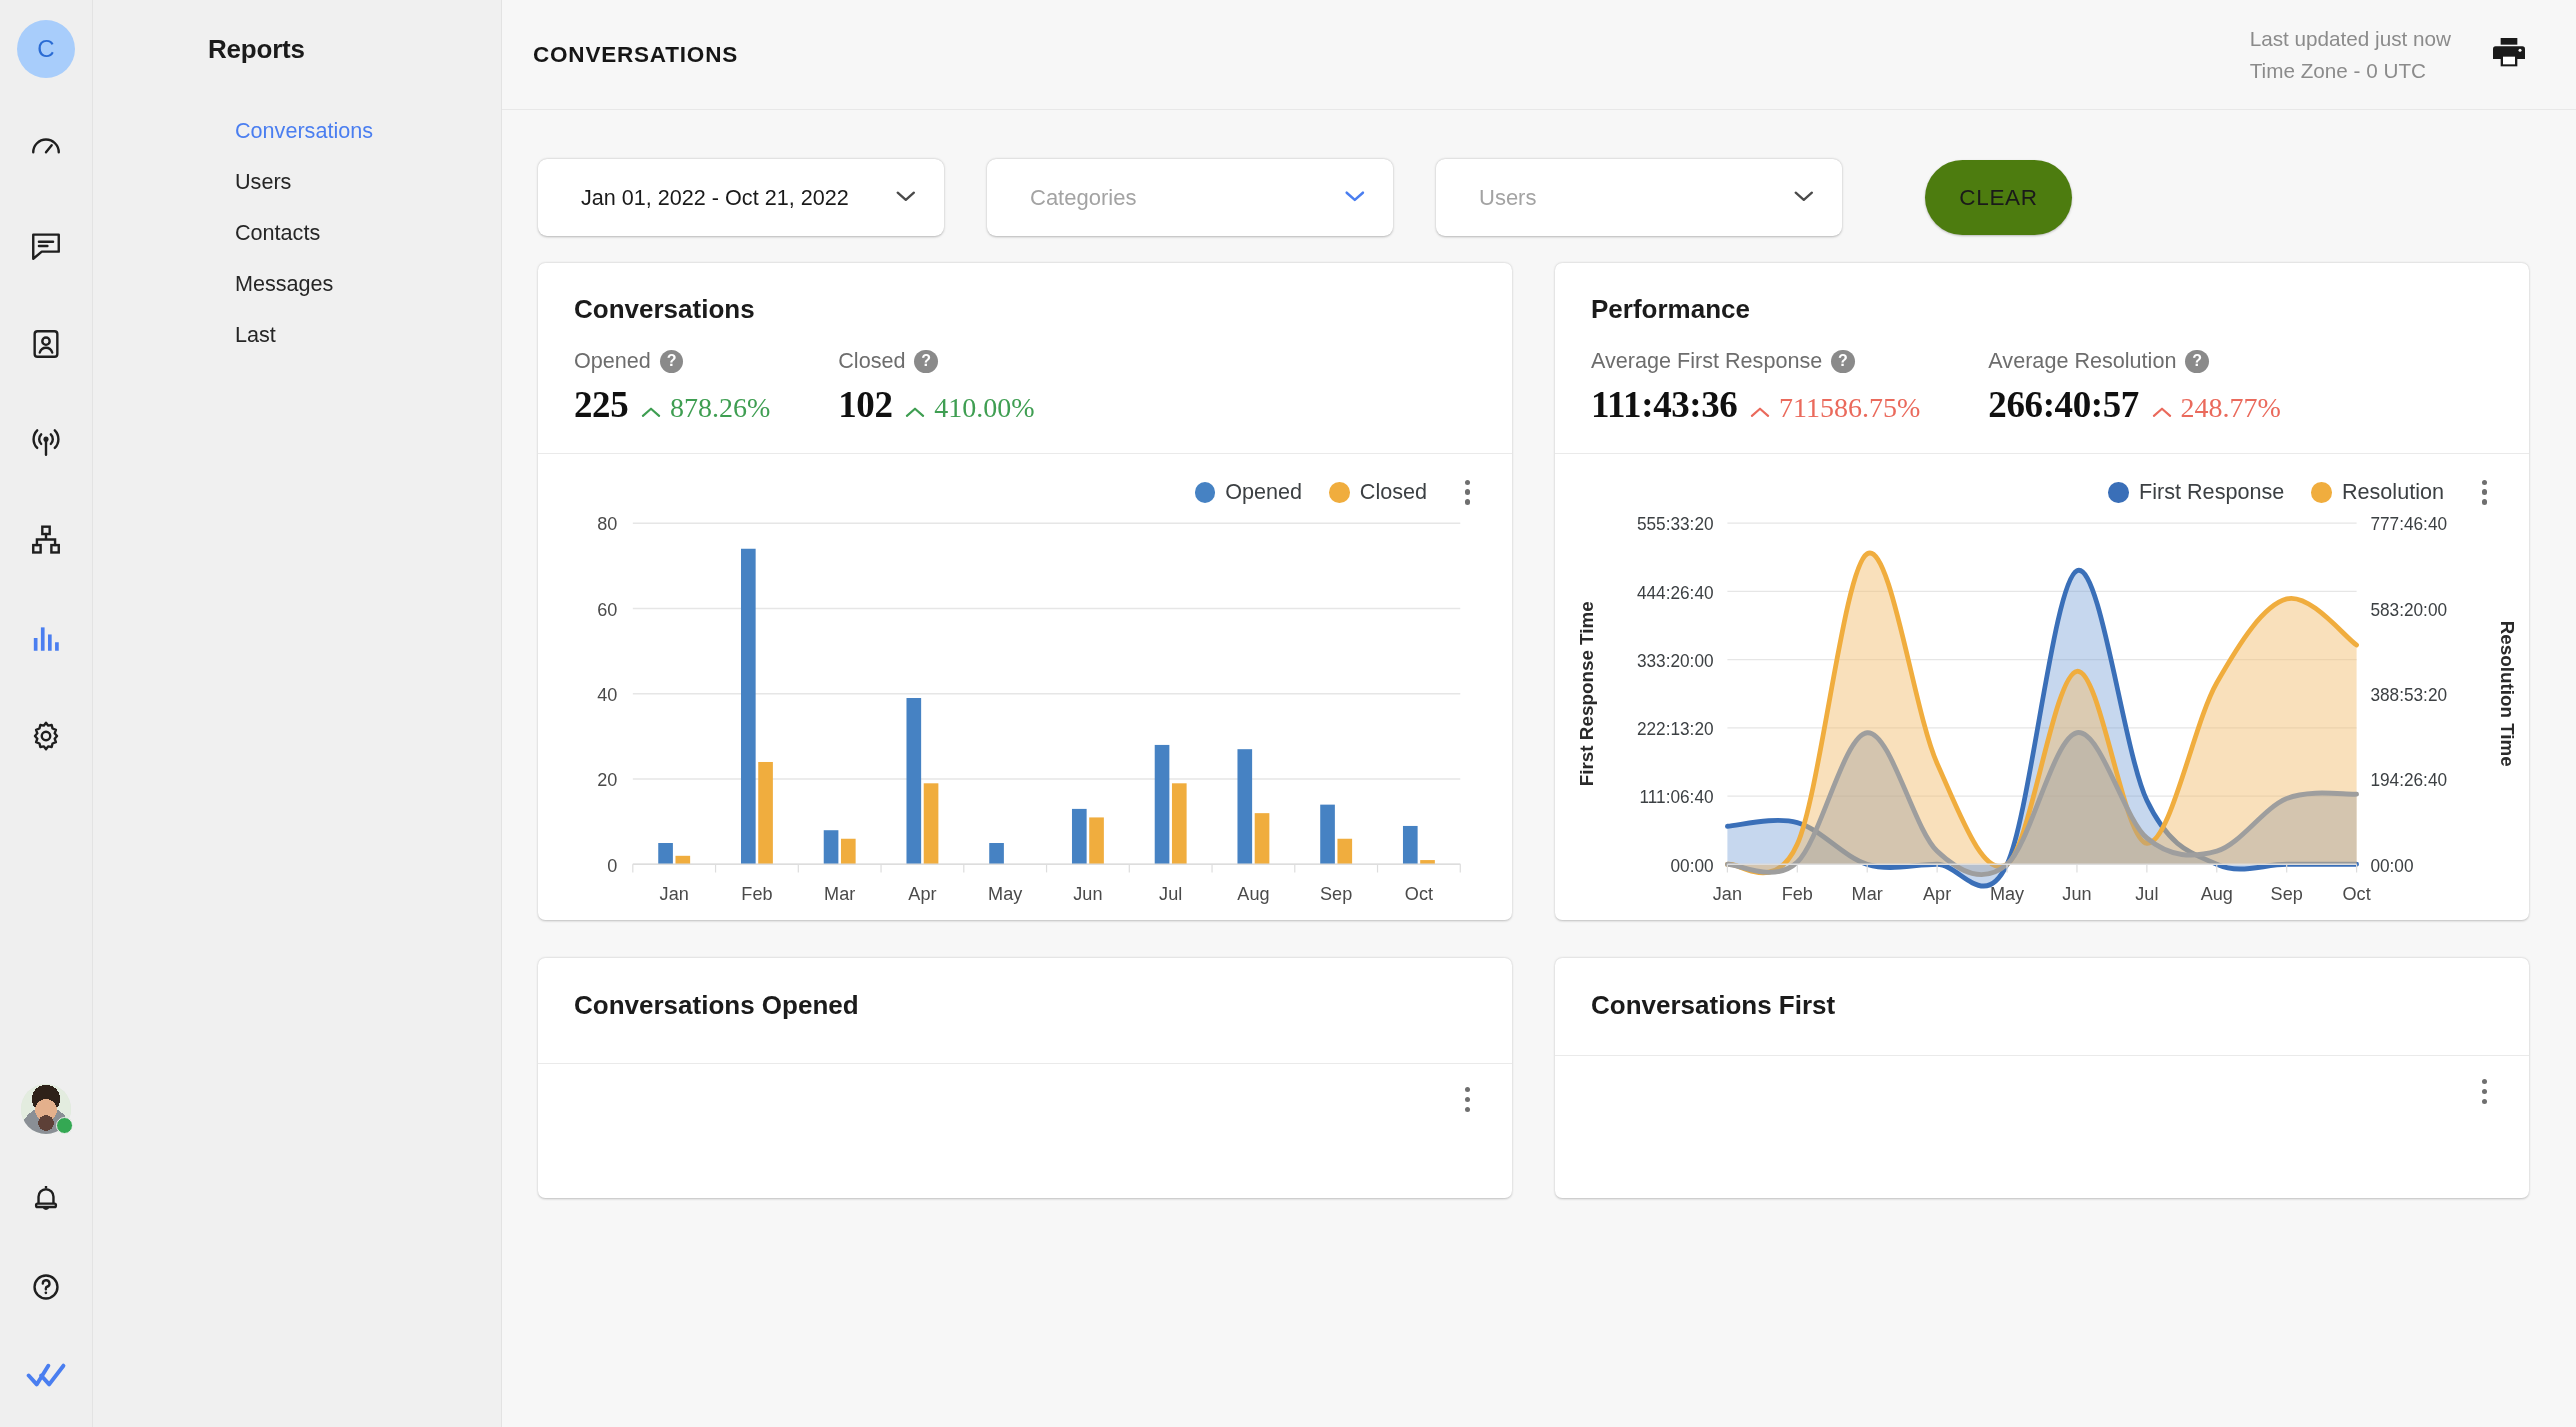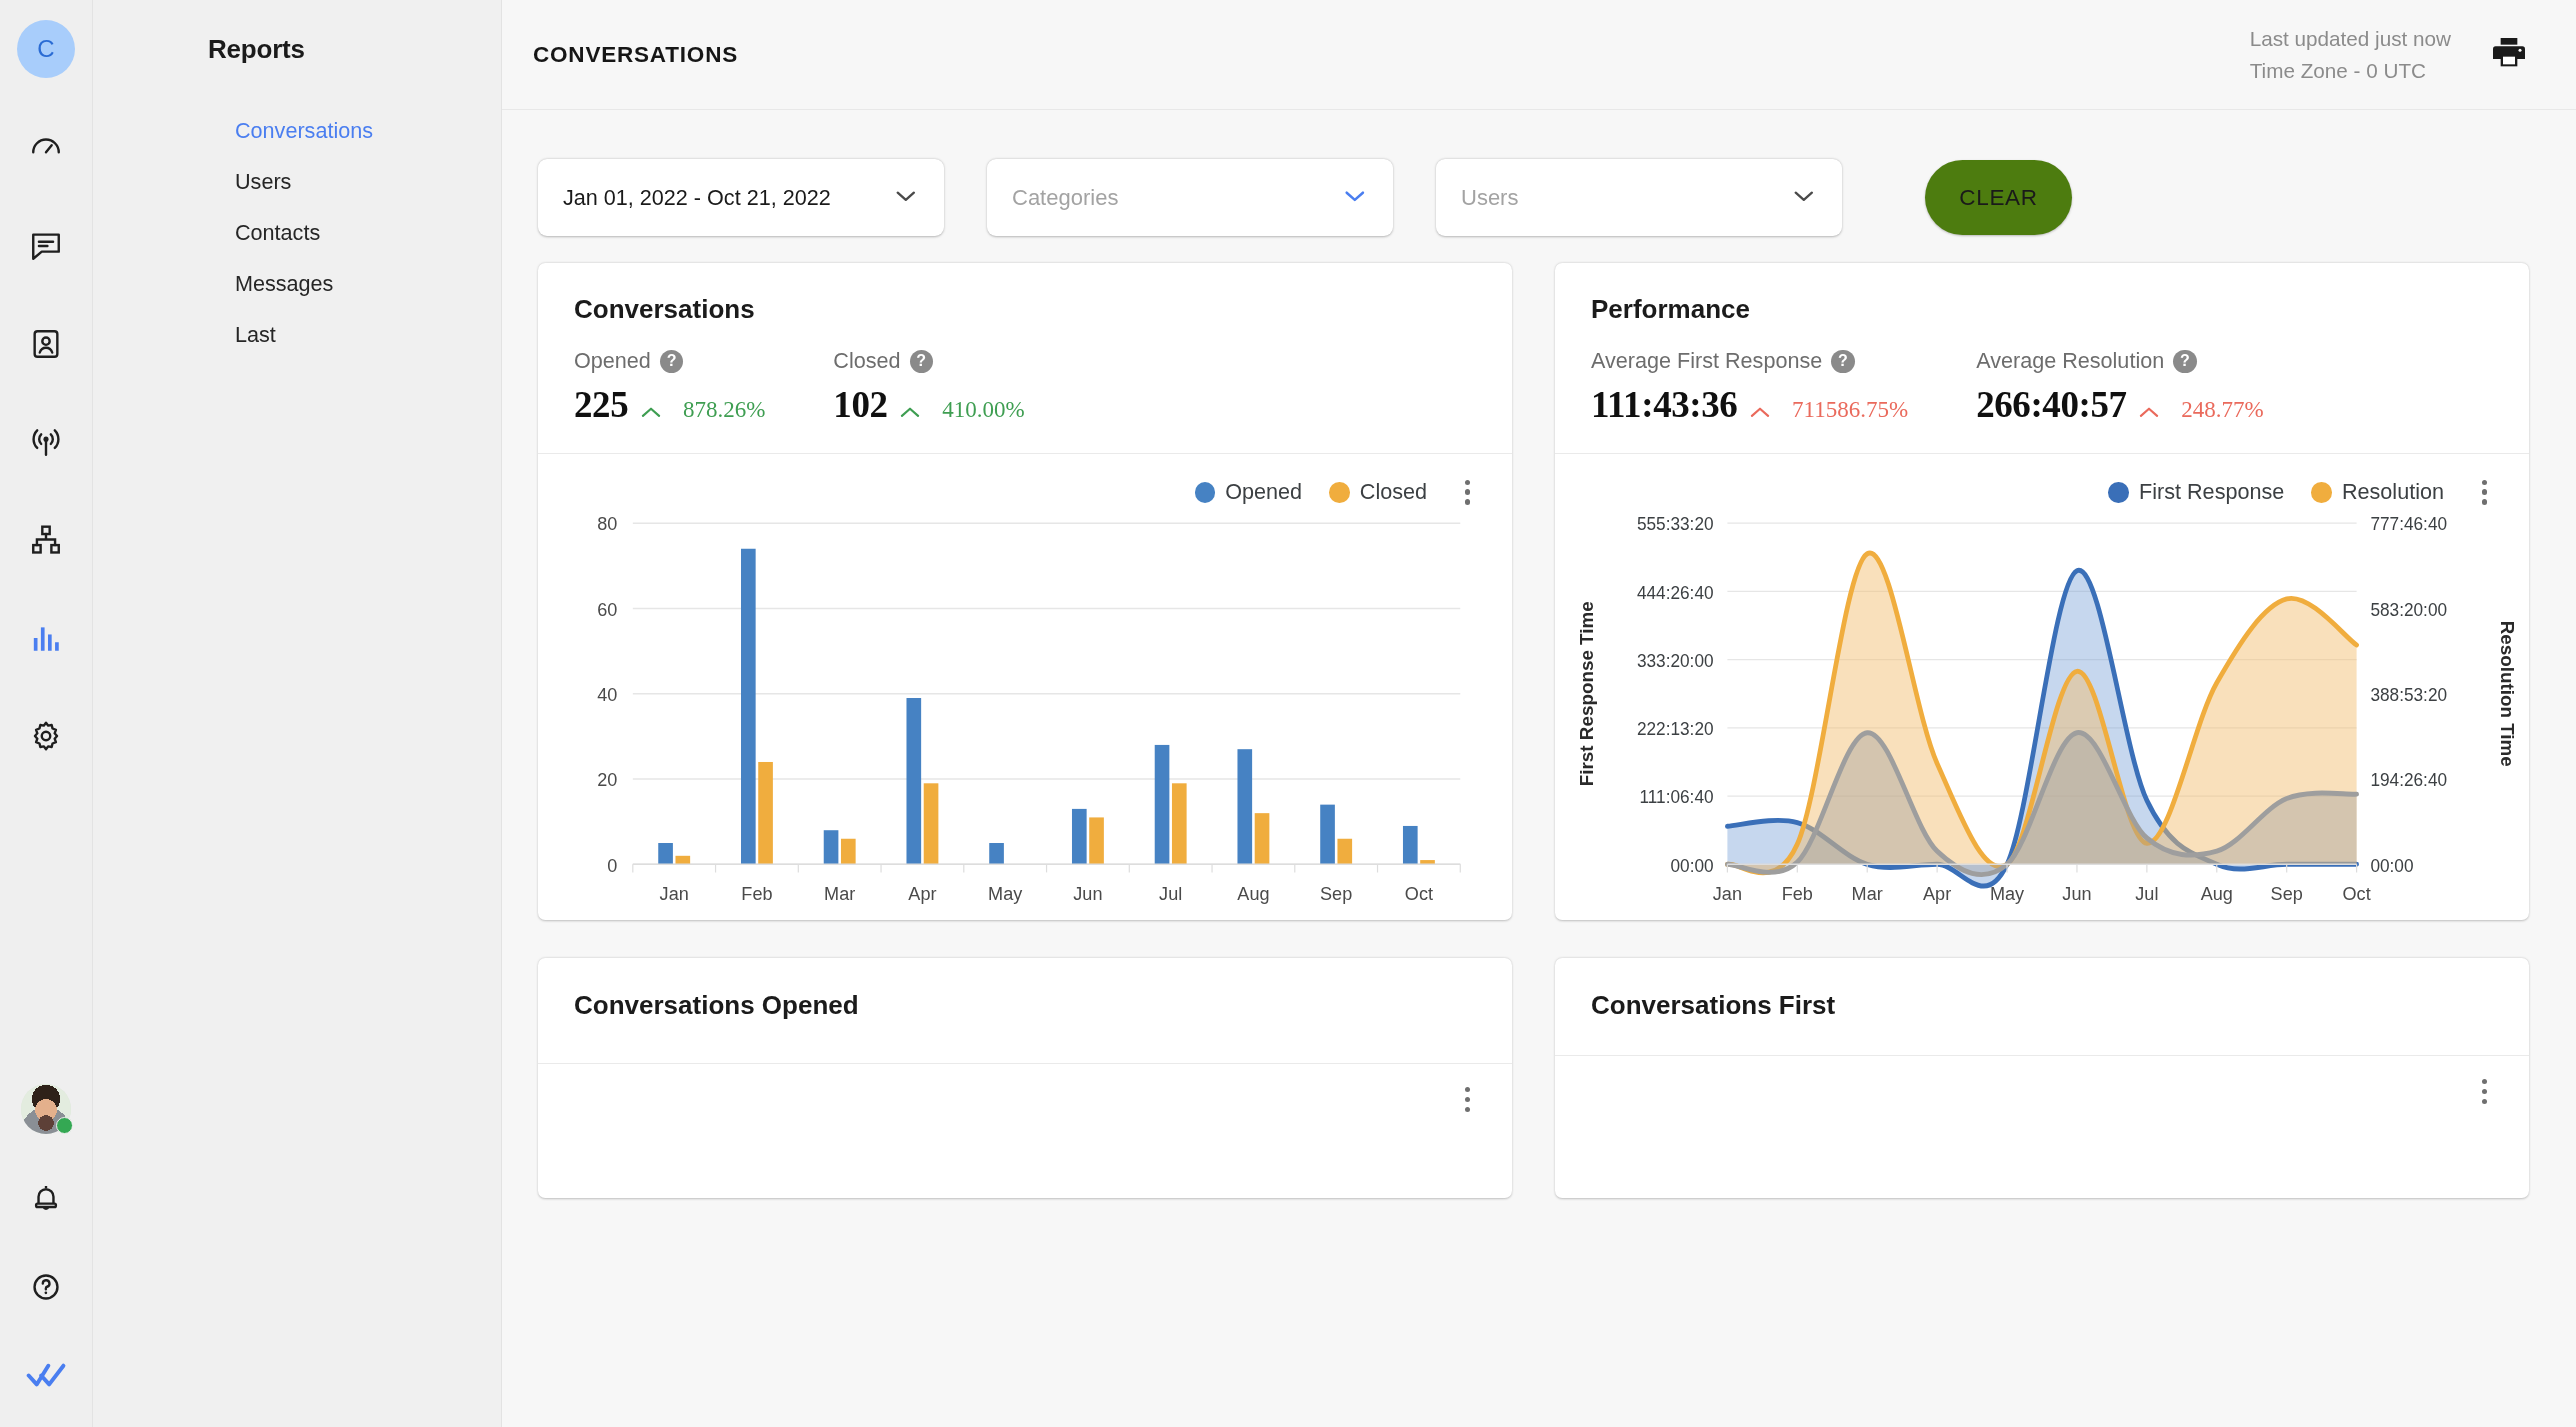--- a/index.html
+++ b/index.html
@@ -95,21 +95,21 @@
   .content { flex: 1; overflow: hidden; padding: 0 0 0 0; }
 
   .filters {
     display: flex; align-items: center; gap: 0;
     padding: 49px 47px 27px 36px;
   }
   .select {
     height: 77px; background: #fff; border-radius: 9px;
     box-shadow: 0 0.9px 2.7px rgba(0,0,0,.18), 0 0.9px 1.8px rgba(0,0,0,.10);
     display: flex; align-items: center; justify-content: space-between;
-    padding: 0 27px 0 25px; cursor: pointer; margin-right: 43px;
+    padding: 0 27px 0 43px; cursor: pointer; margin-right: 43px;
   }
   .sel-date { width: 406px; }
   .sel-cat  { width: 406px; }
   .sel-team { width: 406px; }
   .sel-user { width: 406px; }
   .sel-value { font-size: 21.6px; color: #1a1a1a; white-space: nowrap; }
   .sel-placeholder { font-size: 22px; color: #a3a3a3; }
   .chev { width: 21.6px; height: 12.6px; }
   .clear-btn {
     height: 75px; min-width: 147px; padding: 0 31px;
@@ -139,21 +139,21 @@
   }
   .qmark {
     width: 23.4px; height: 23.4px; border-radius: 50%;
     background: #8a8a8a; color: #fff;
     font-size: 16px; font-weight: 700;
     display: inline-flex; align-items: center; justify-content: center;
     cursor: pointer; line-height: 1;
   }
   .metric-row { display: flex; align-items: baseline; gap: 12.6px; font-family: Liberation Serif, serif; }
   .metric-value { font-size: 37px; font-weight: 700; color: #101010; letter-spacing: -0.4px; }
-  .metric-delta { font-size: 23px; display: flex; align-items: flex-start; gap: 22px; }
+  .metric-delta { font-size: 28px; display: flex; align-items: flex-start; gap: 9px; }
   .metric-delta.up   { color: #3f9e52; }
   .metric-delta.down { color: #ea6a5c; }
   .caret { width: 20px; height: 11.7px; }
 
   .card-body { border-top: 0.9px solid #eaeaea; position: relative; }
   .chart-legend {
     display: flex; align-items: center; justify-content: flex-end;
     gap: 27px; padding: 23.4px 31px 0 0;
   }
   .legend-item { display: flex; align-items: center; gap: 10px; font-size: 21.6px; color: #3c4043; }

